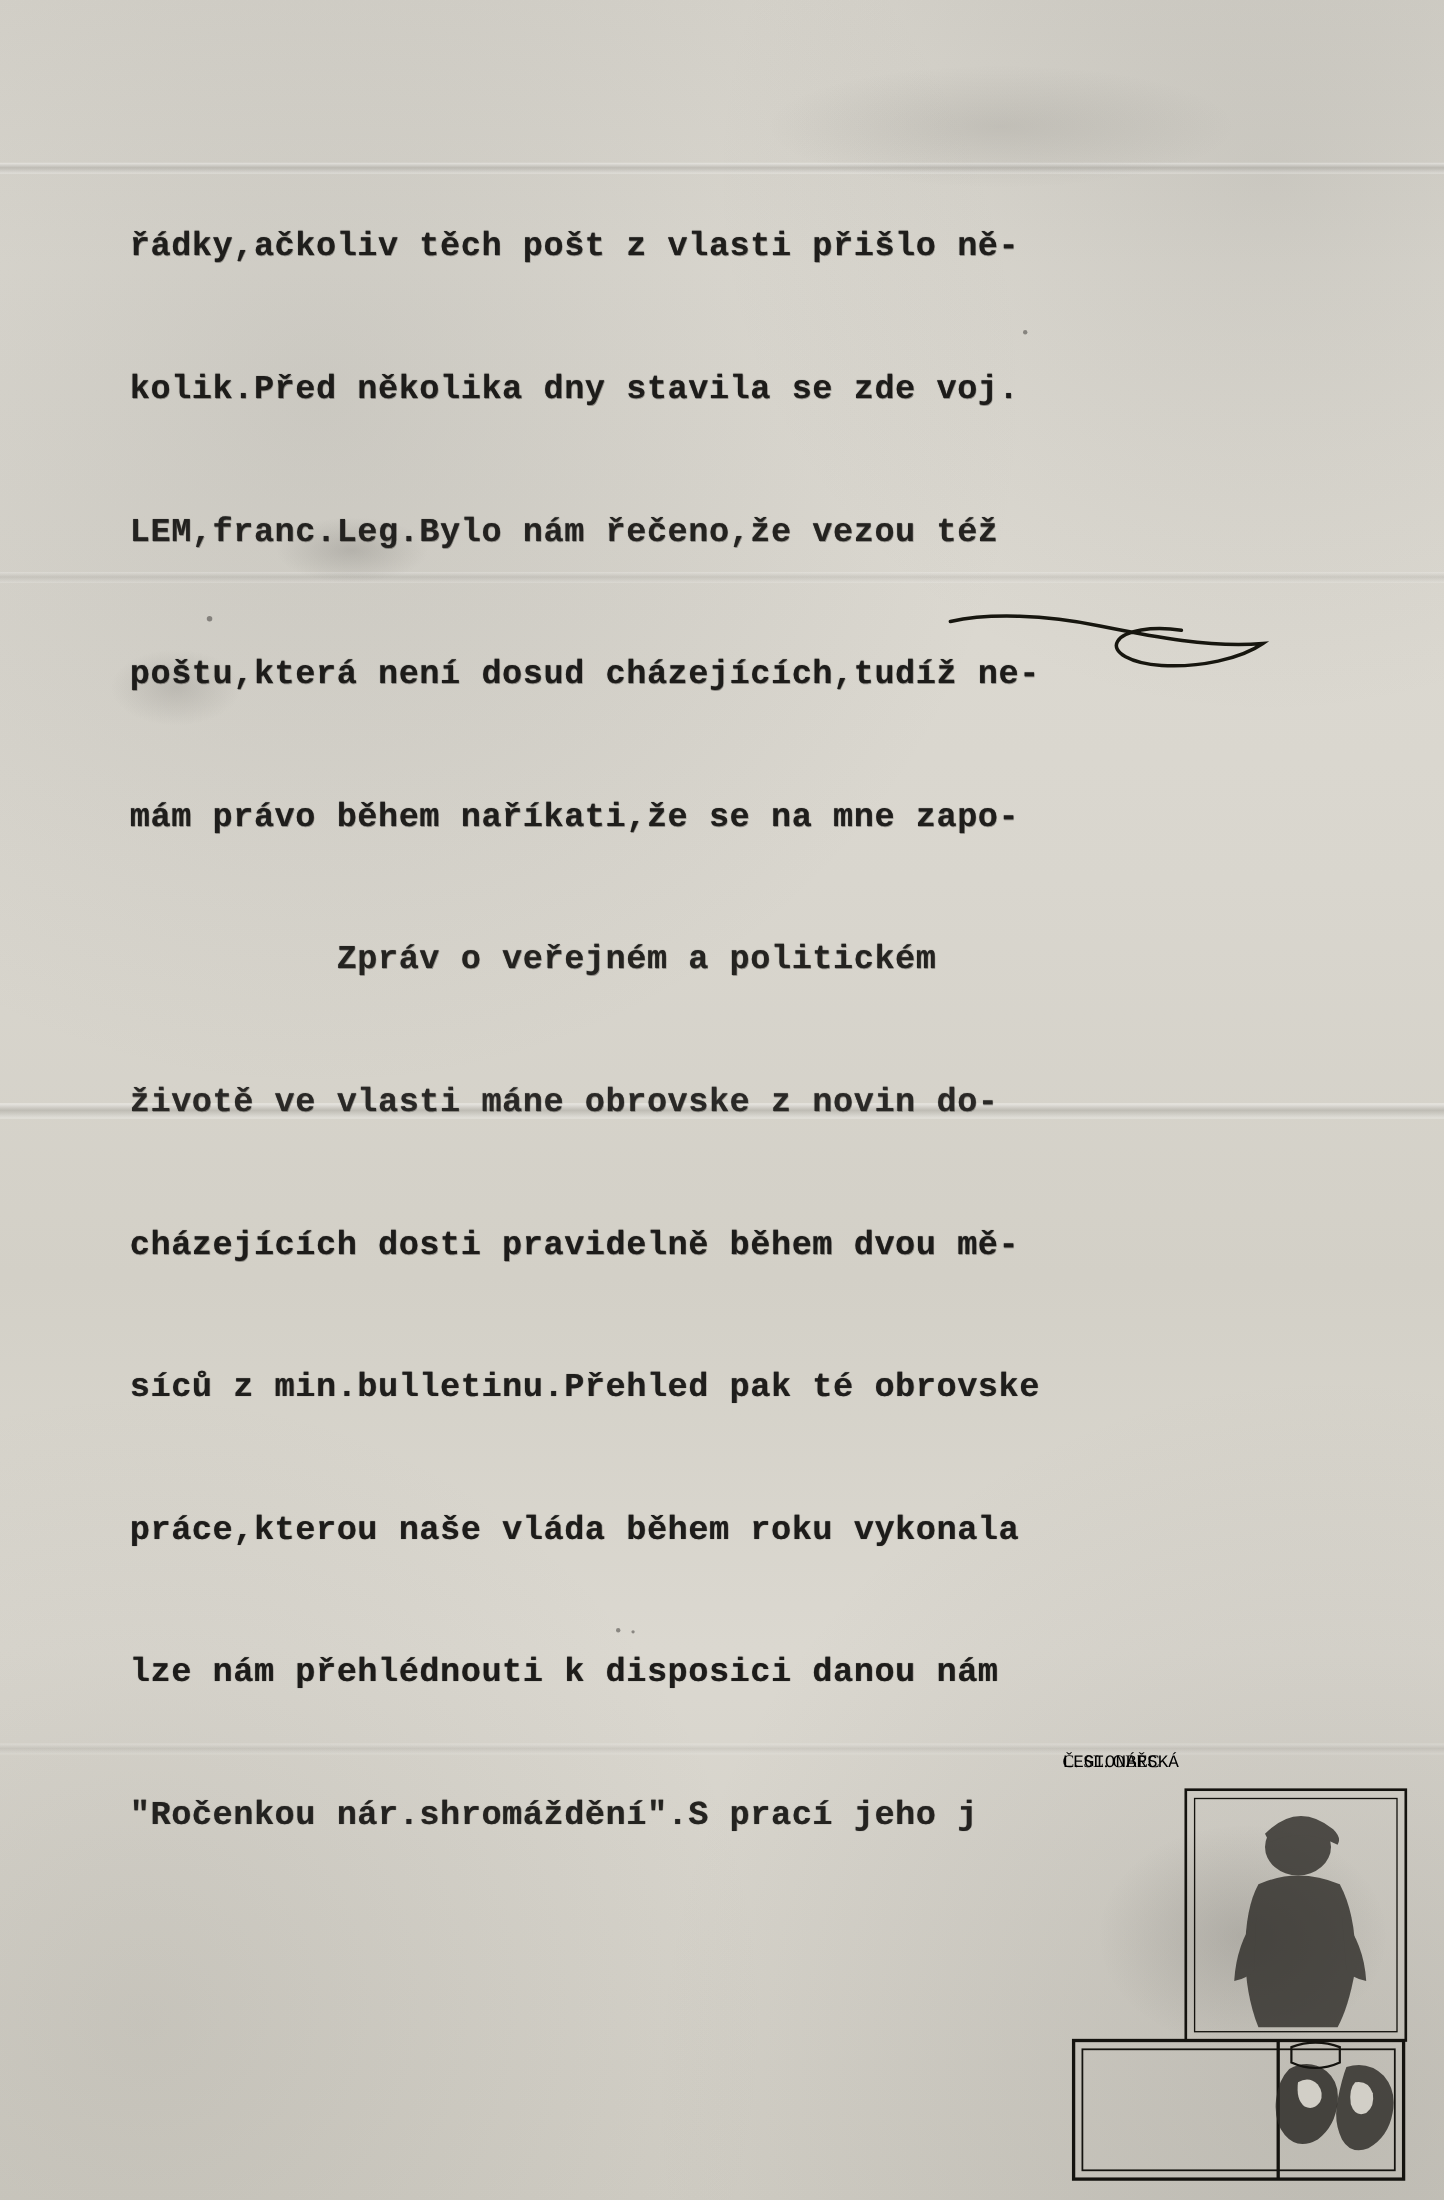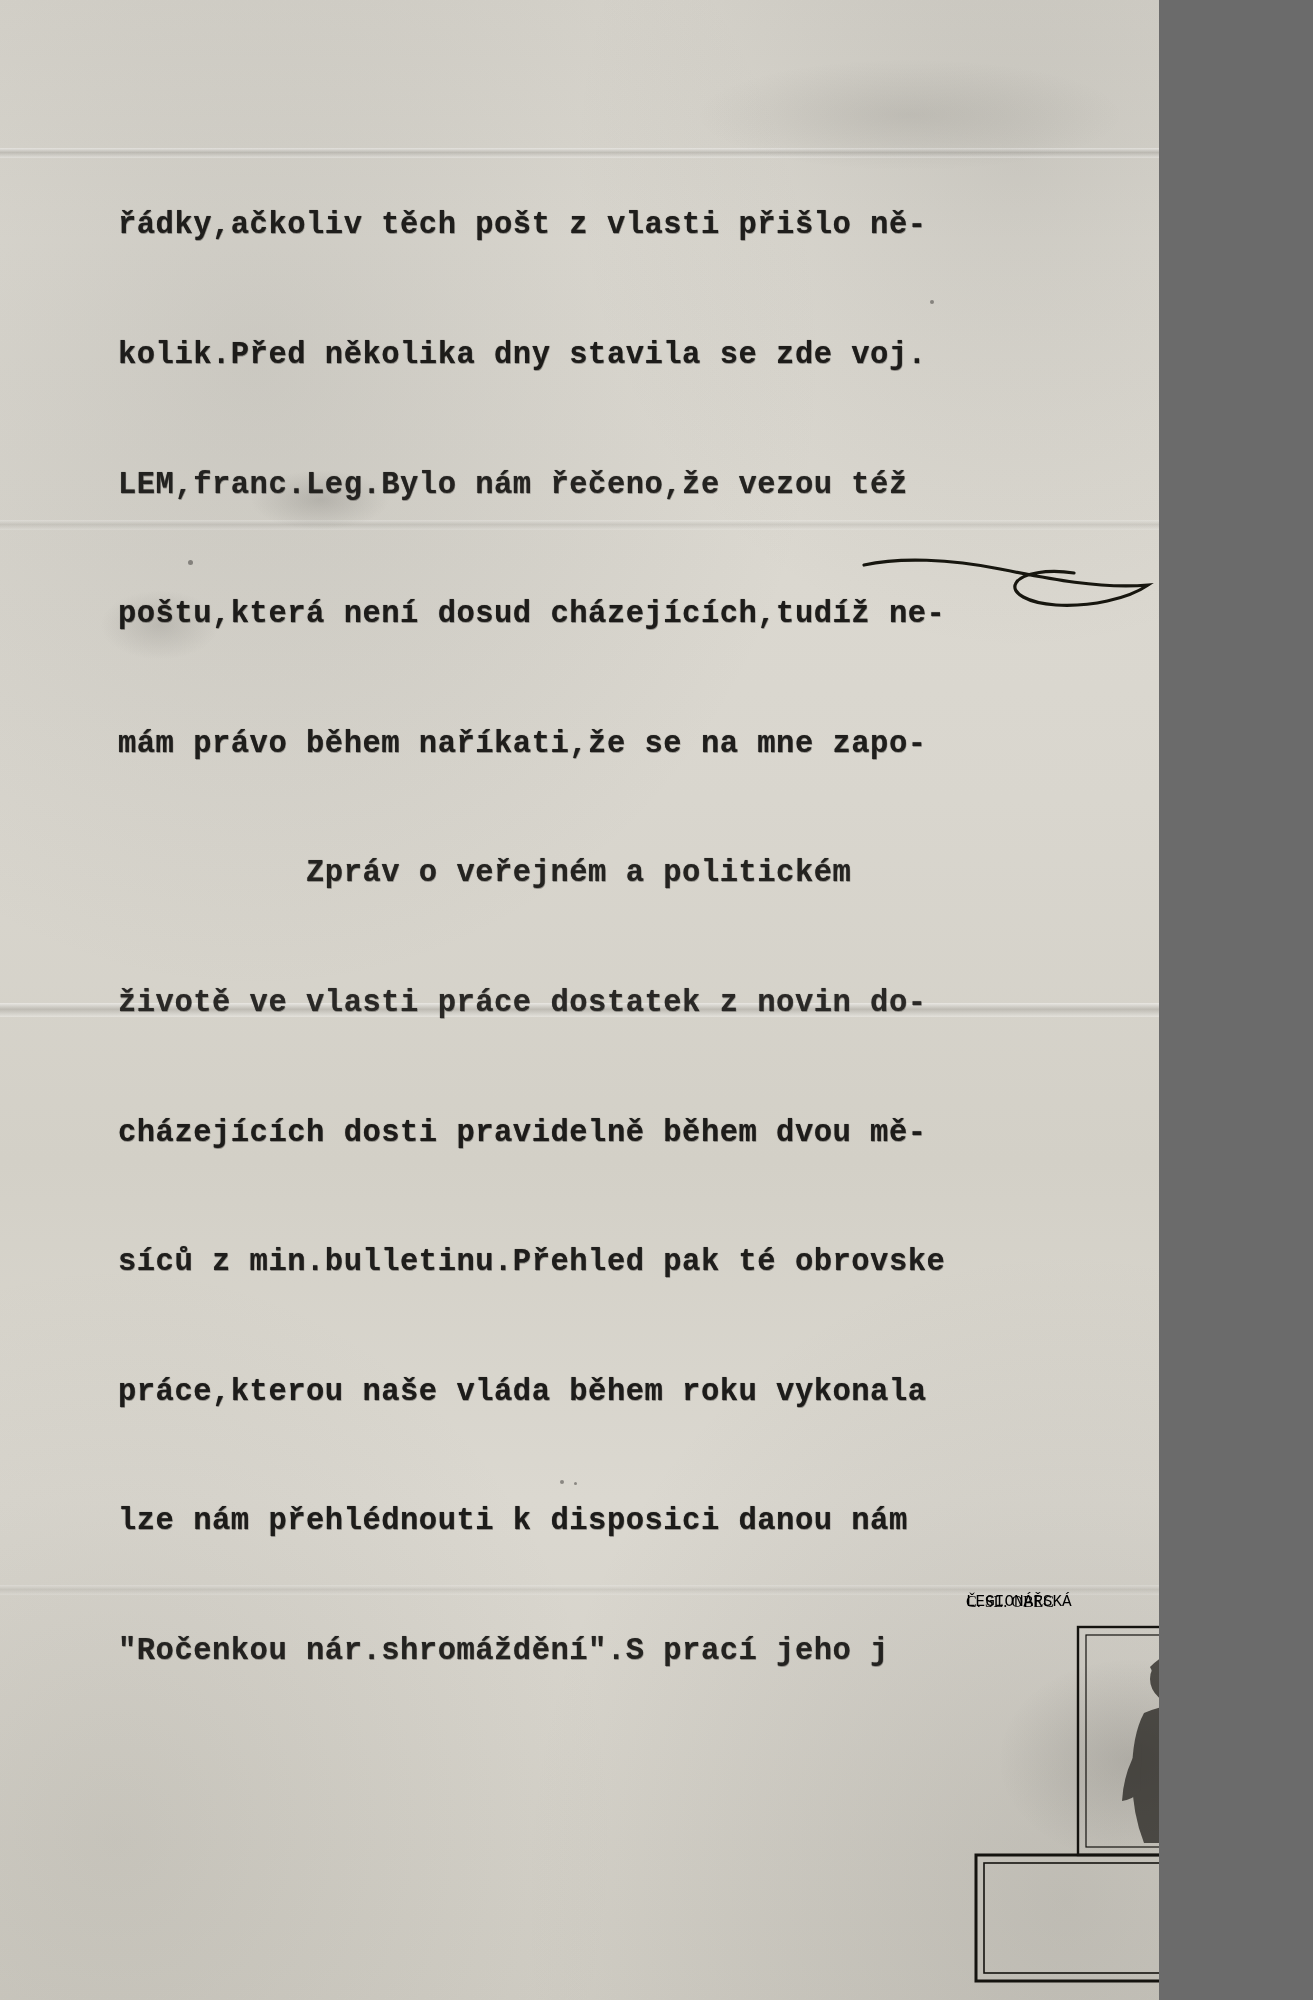--- a/index.html
+++ b/index.html
@@ -6,21 +6,21 @@
     margin: 0;
     padding: 0;
     background: #6b6b6b;
   }
   body {
     font-family: "Liberation Mono", "DejaVu Sans Mono", monospace;
   }
 
   #page {
     position: relative;
-    width: 1159px;
+    width: 1313px;
     height: 2000px;
     overflow: hidden;
     background: #c9c6bd;
   }
 
   
   #paper {
     position: absolute;
     inset: 0;
     background:
@@ -132,21 +132,21 @@
   <div class="smudge sm3"></div>
   <div class="smudge sm4"></div>
 
   <div id="text-body">
     <span class="ln">řádky,ačkoliv těch pošt z vlasti přišlo ně-</span>
     <span class="ln">kolik.Před několika dny stavila se zde voj.</span>
     <span class="ln">LEM,franc.Leg.Bylo nám řečeno,že vezou též</span>
     <span class="ln">poštu,která není dosud cházejících,tudíž ne-</span>
     <span class="ln">mám právo během naříkati,že se na mne zapo-</span>
     <span class="ln">          Zpráv o veřejném a politickém</span>
-    <span class="ln">životě ve vlasti práce dostatek z novin do-</span>
+    <span class="ln">životě ve vlasti máne obrovske z novin do-</span>
     <span class="ln">cházejících dosti pravidelně během dvou mě-</span>
     <span class="ln">síců z min.bulletinu.Přehled pak té obrovske</span>
     <span class="ln">práce,kterou naše vláda během roku vykonala</span>
     <span class="ln">lze nám přehlédnouti k disposici danou nám</span>
     <span class="ln">"Ročenkou nár.shromáždění".S prací jeho j</span>
     
     
     
     
     

